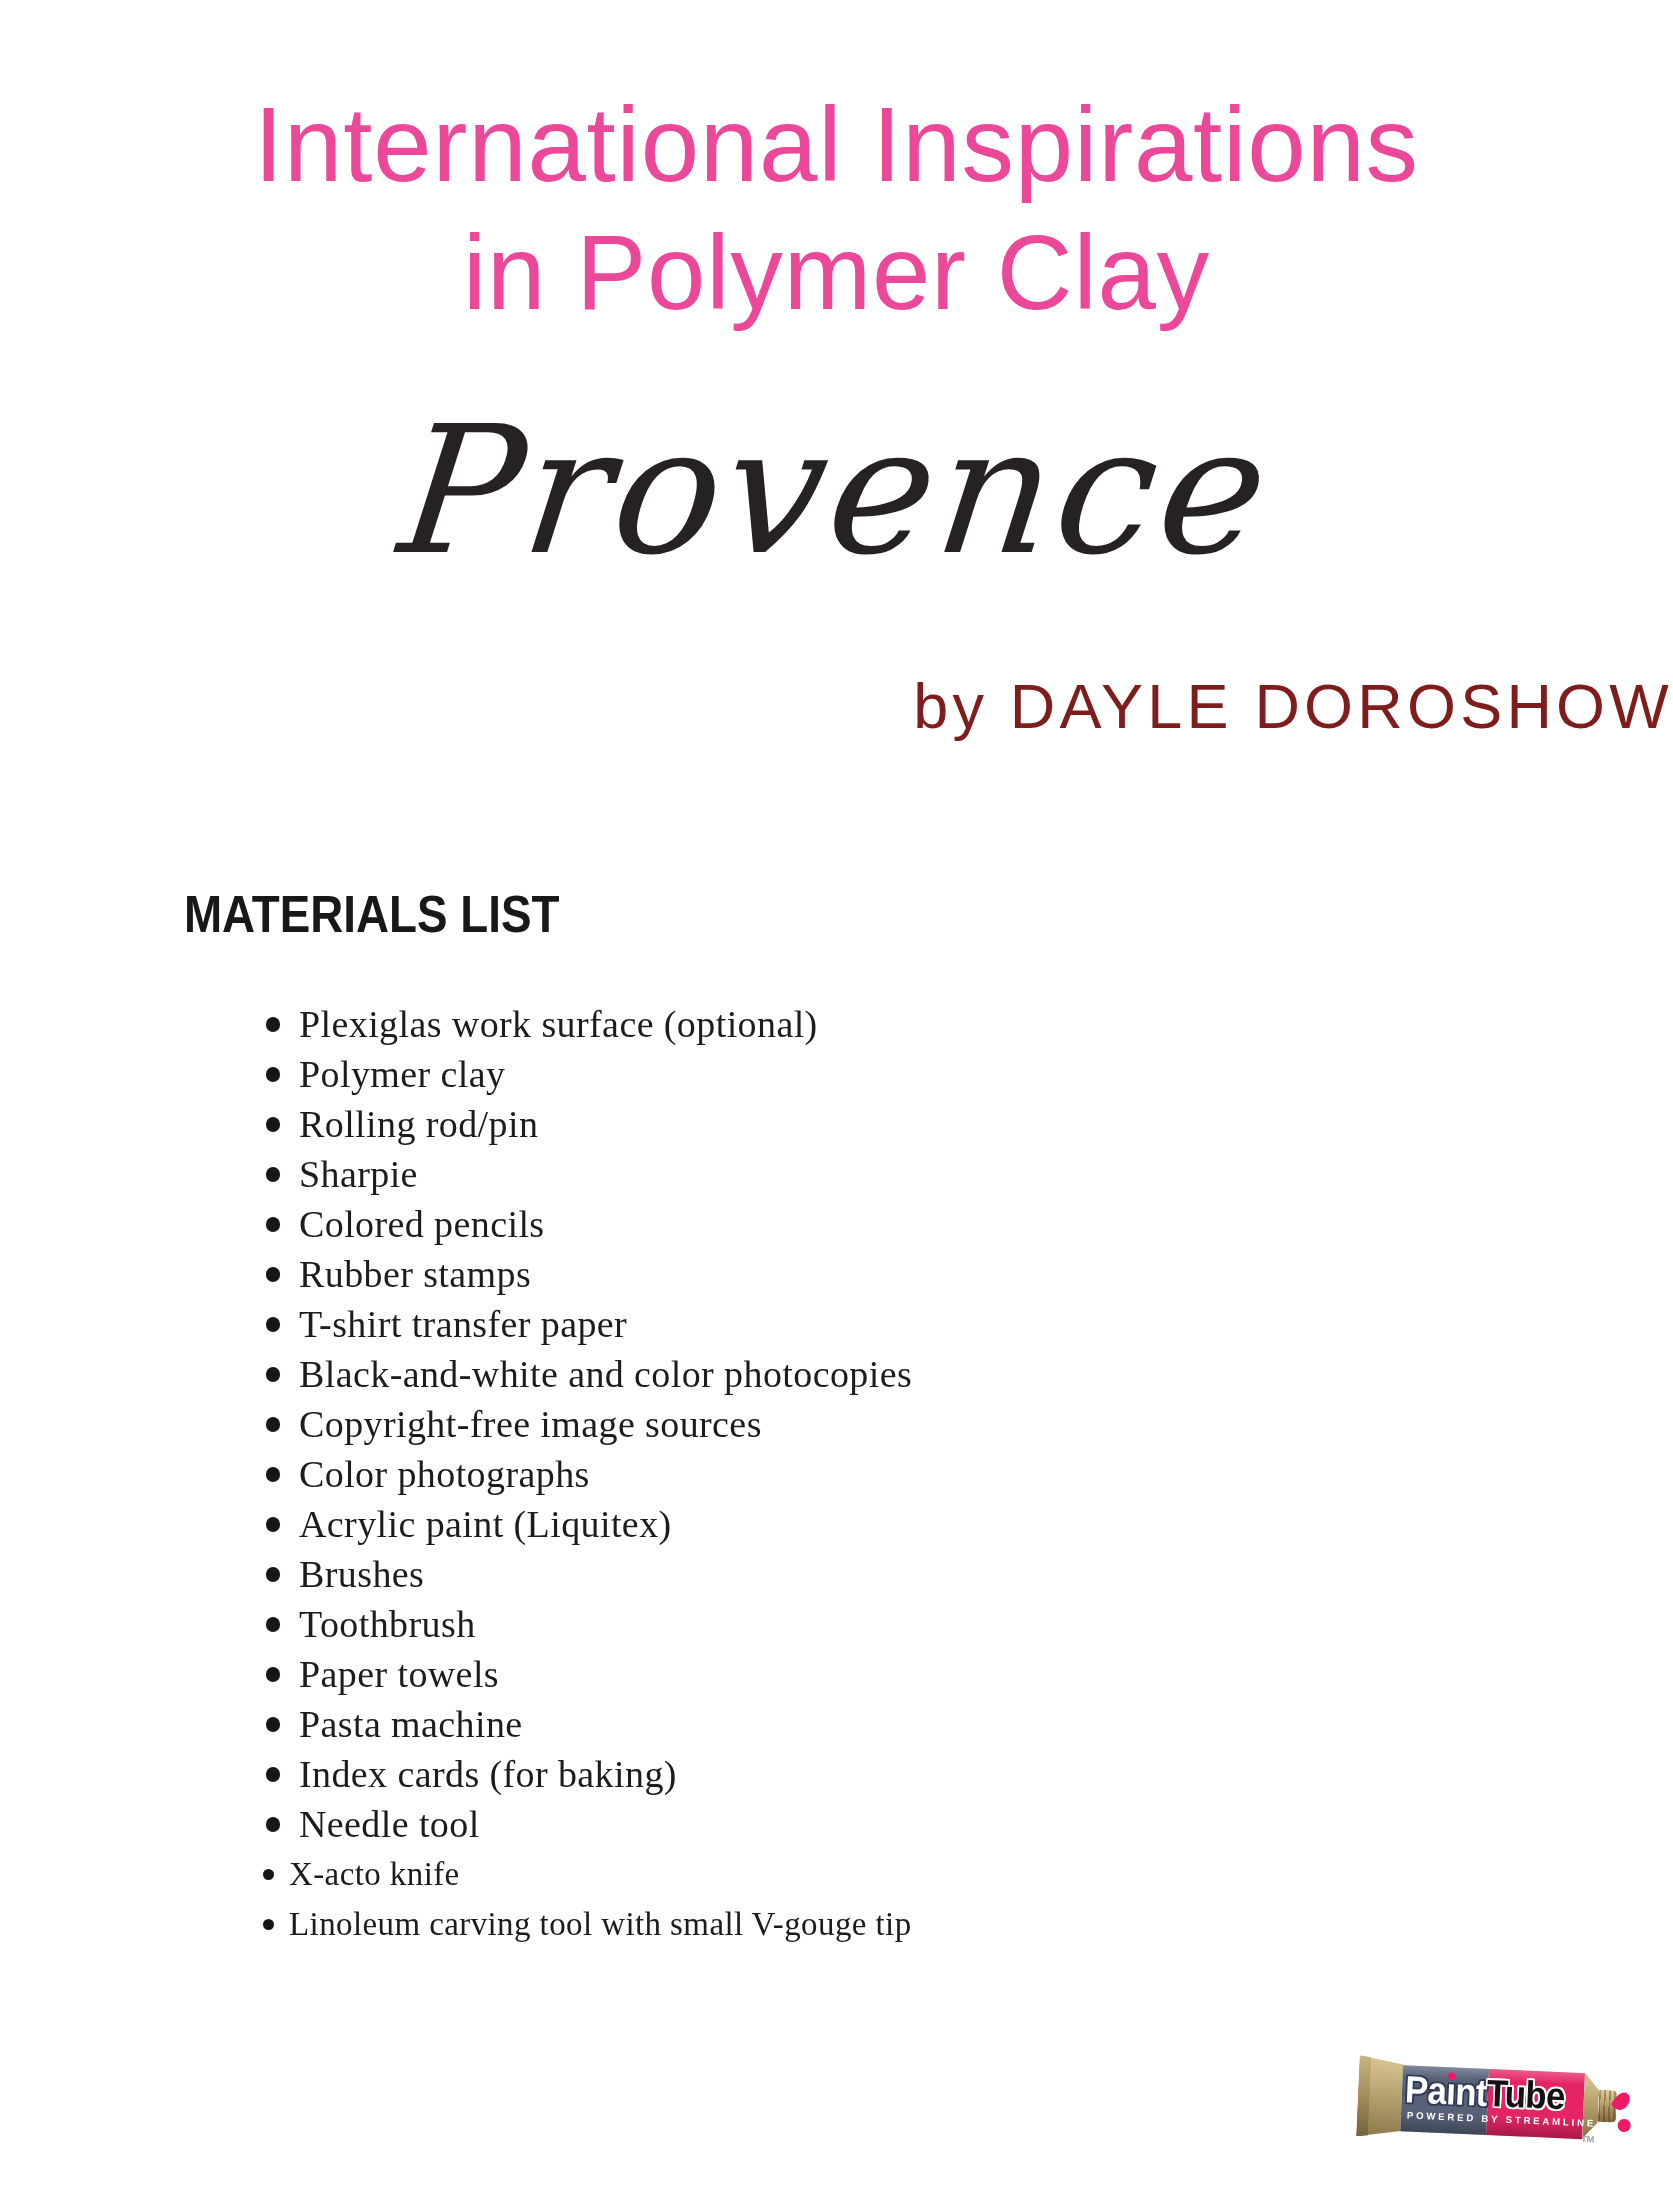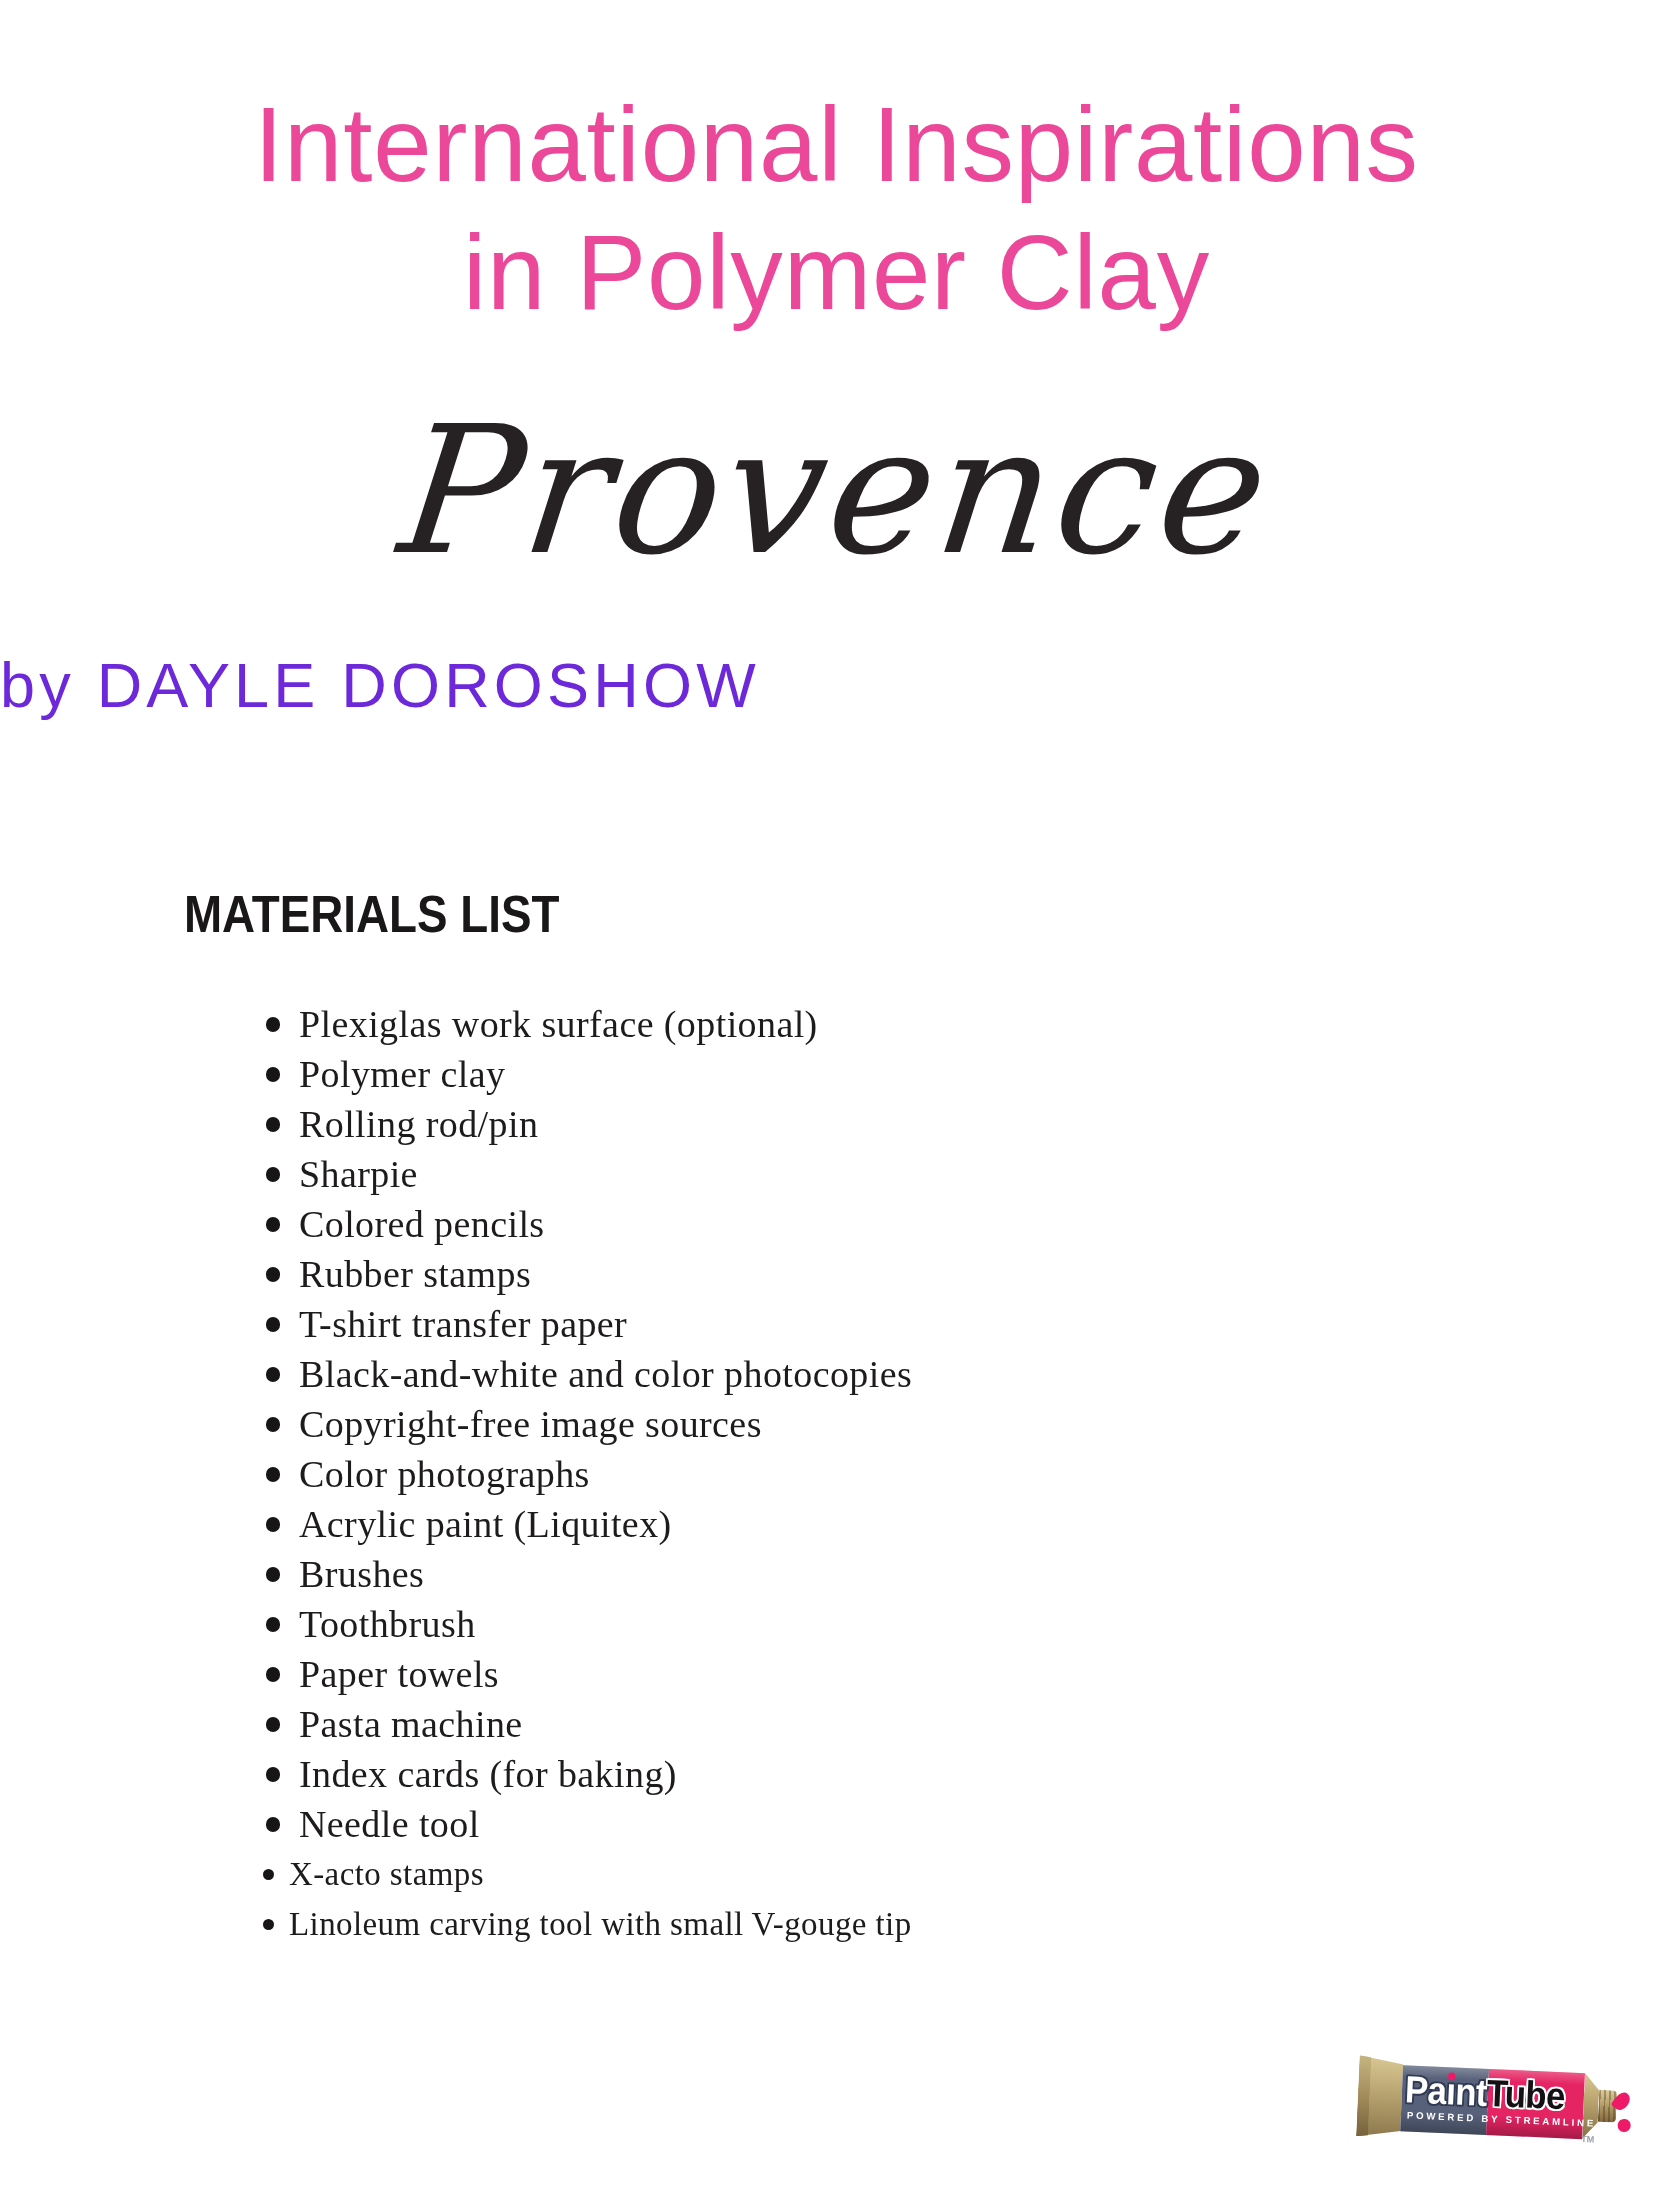--- a/index.html
+++ b/index.html
@@ -37,27 +37,27 @@
     font-size: 177px;
     line-height: 1;
     letter-spacing: 4.2px;
     color: #262223;
     transform: skewX(-7deg);
   }
 
   .byline {
     position: absolute;
     left: 0; right: 0;
-    top: 654px;
-    text-align: left;
+    top: 675px;
+    text-align: right;
     font-family: "Liberation Sans", sans-serif;
     font-size: 63px;
     line-height: 1;
     letter-spacing: 4.2px;
-    color: #6d28d9;
+    color: #7f1d1d;
   }
 
   
   .materials-heading {
     position: absolute;
     left: 184px;
     top: 888px;
     font-family: "Liberation Sans", sans-serif;
     font-weight: 700;
     font-size: 52px;
@@ -274,21 +274,21 @@
     <li><span class="bullet"></span><span>Toothbrush</span></li>
 
     <li><span class="bullet"></span><span>Paper towels</span></li>
 
     <li><span class="bullet"></span><span>Pasta machine</span></li>
 
     <li><span class="bullet"></span><span>Index cards (for baking)</span></li>
 
     <li><span class="bullet"></span><span>Needle tool</span></li>
 
-    <li class="small"><span class="bullet"></span><span>X-acto stamps</span></li>
+    <li class="small"><span class="bullet"></span><span>X-acto knife</span></li>
 
     <li class="small"><span class="bullet"></span><span>Linoleum carving tool with small V-gouge tip</span></li>
   </ul>
 
 <div class="logo">
   <div class="logo-rot">
     <div class="crimp"></div>
     <div class="crimp-edge"></div>
     <div class="tube-body">
       <div class="half-blue"></div>

